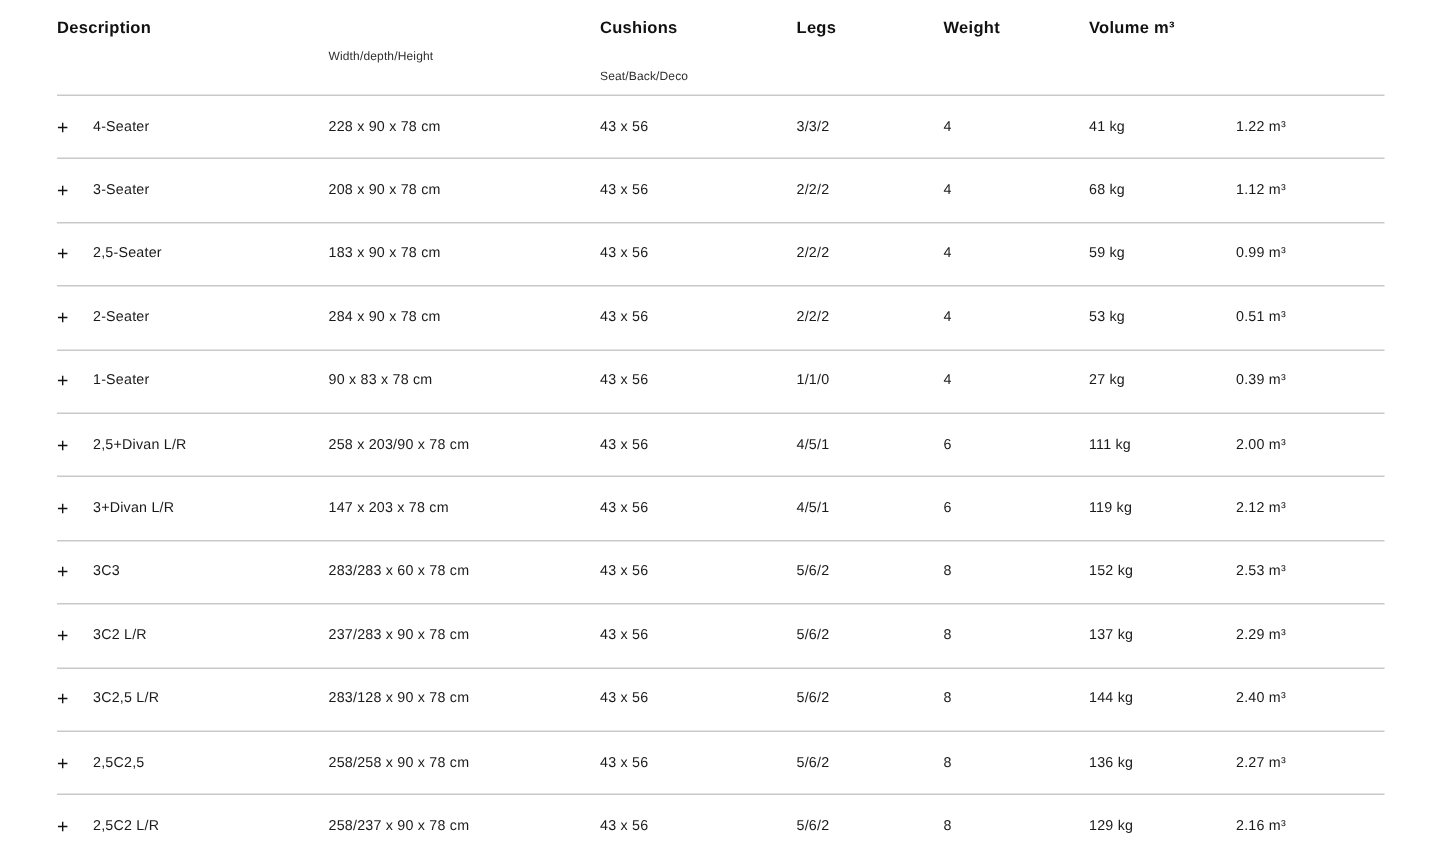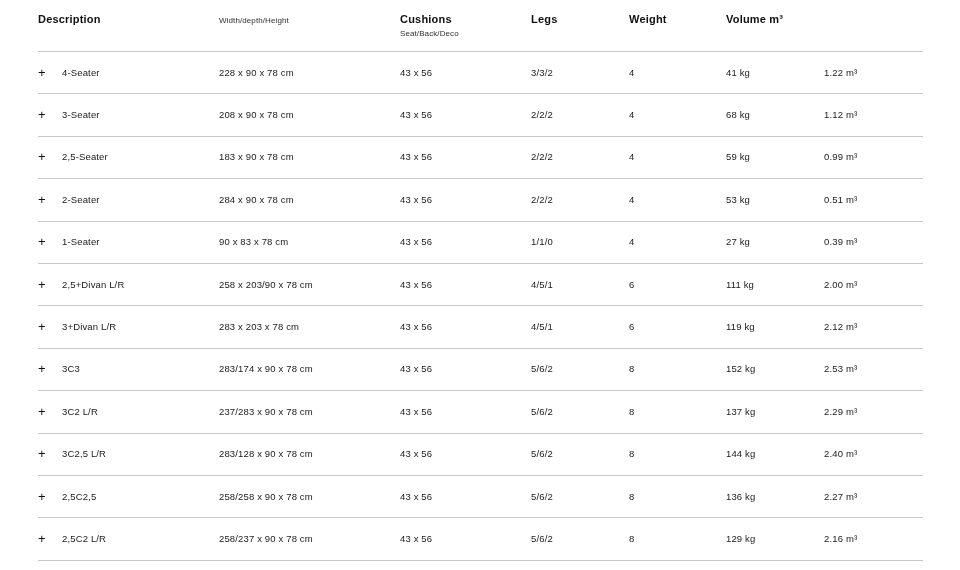--- a/index.html
+++ b/index.html
@@ -14,37 +14,37 @@
     position: absolute;
     left: 38px; top: 0;
     width: 885px;
   }
   .head, .row {
     display: grid;
     grid-template-columns: 24px 157px 181px 131px 98px 97px 98px 1fr;
     align-items: center;
   }
   .head {
-    height: 52px;
+    height: 64px;
     align-items: start;
     padding-top: 13px;
     border-bottom: 1px solid #c9c9c9;
   }
   .hcell .hlabel {
     font-size: 11px;
     font-weight: 700;
     letter-spacing: 0.2px;
     color: #111111;
     line-height: 13px;
   }
   .hcell .hsub {
     font-size: 8px;
     font-weight: 400;
     color: #2e2e2e;
-    margin-top: 3px;
+    margin-top: 20px;
     letter-spacing: 0.1px;
   }
   .span2 { grid-column: 1 / 3; }
   .row {
     height: 42.4px;
     border-bottom: 1px solid #c9c9c9;
   }
   .cell {
     font-size: 9.5px;
     color: #1a1a1a;
@@ -168,34 +168,34 @@
     <div class="cell">6</div>
     <div class="cell">111 kg</div>
     <div class="cell">2.00 m³</div>
   </div>
 
   <div class="row">
     <div class="cell plus-cell">
       <button class="plus">+</button>
     </div>
     <div class="cell">3+Divan L/R</div>
-    <div class="cell">283 x 203 x 78 cm</div>
+    <div class="cell">147 x 203 x 78 cm</div>
     <div class="cell">43 x 56</div>
     <div class="cell">4/5/1</div>
     <div class="cell">6</div>
     <div class="cell">119 kg</div>
     <div class="cell">2.12 m³</div>
   </div>
 
   <div class="row">
     <div class="cell plus-cell">
       <button class="plus">+</button>
     </div>
     <div class="cell">3C3</div>
-    <div class="cell">283/174 x 90 x 78 cm</div>
+    <div class="cell">283/283 x 60 x 78 cm</div>
     <div class="cell">43 x 56</div>
     <div class="cell">5/6/2</div>
     <div class="cell">8</div>
     <div class="cell">152 kg</div>
     <div class="cell">2.53 m³</div>
   </div>
 
   <div class="row">
     <div class="cell plus-cell">
       <button class="plus">+</button>

